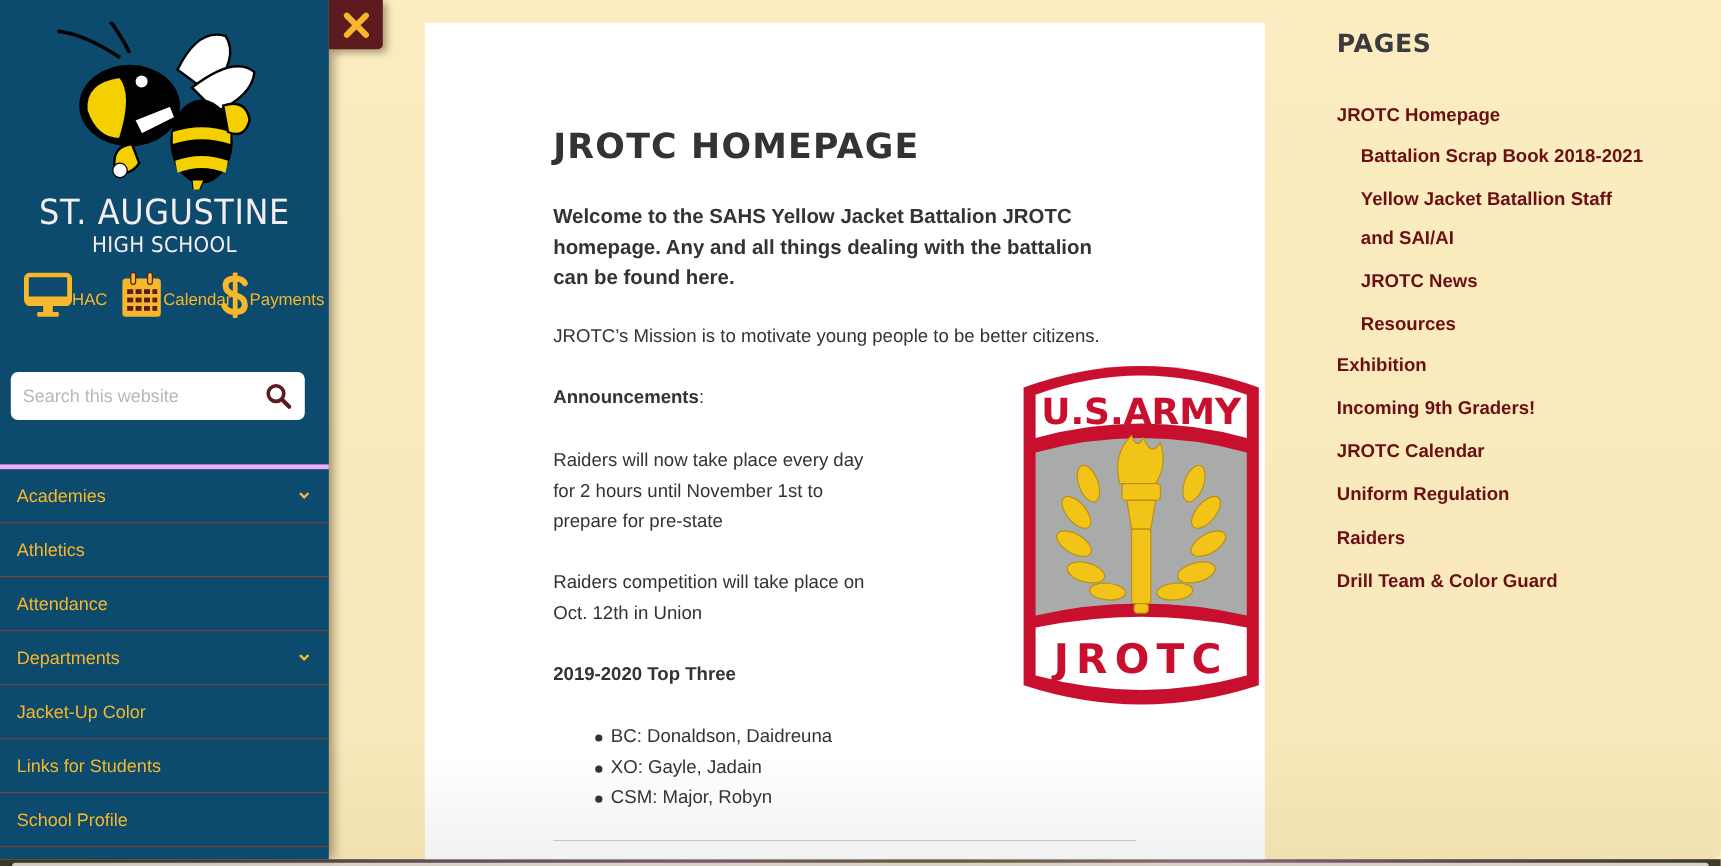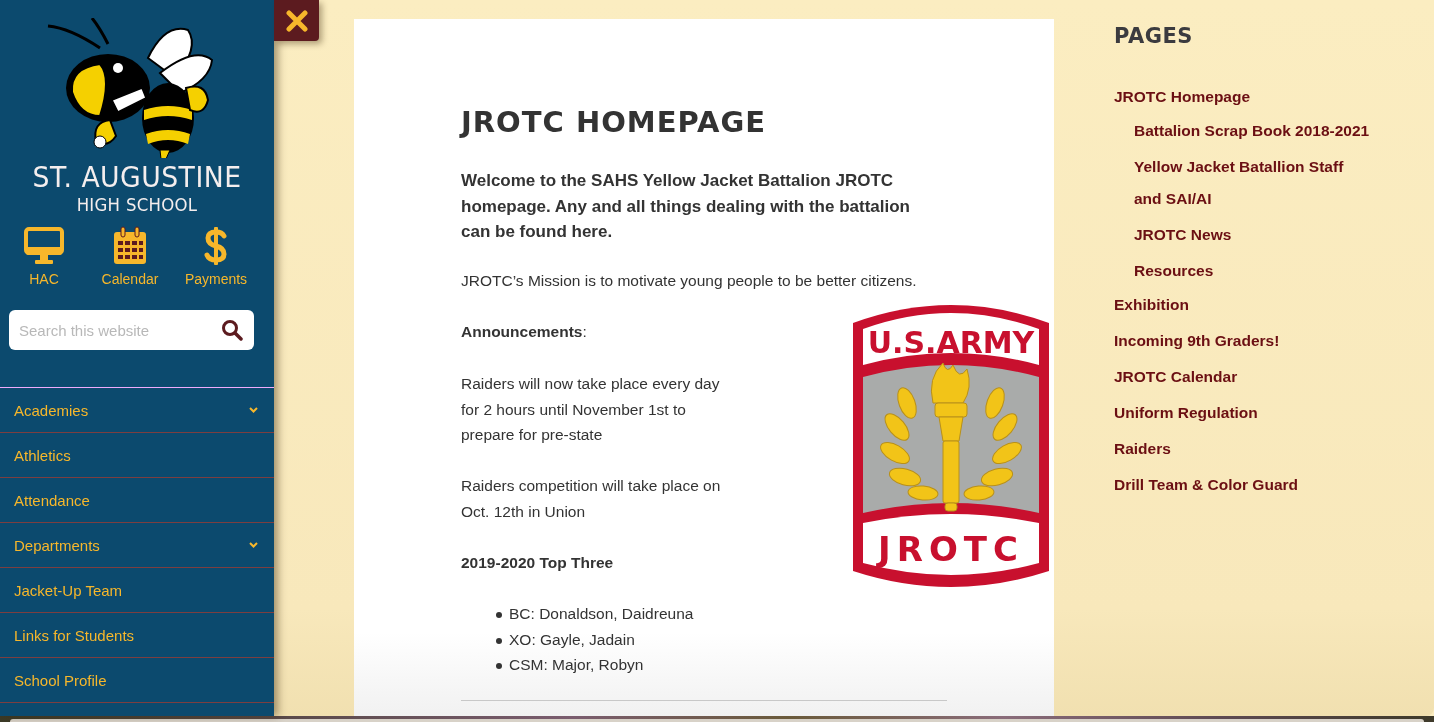--- a/index.html
+++ b/index.html
@@ -51,41 +51,41 @@
     .logo-text-2 {
       position: absolute; left: 0; width: 274px; top: 176px; text-align: center;
       color: #f4eeee; font-size: 18px; letter-spacing: 0.3px;
       font-family: "DejaVu Sans", sans-serif;
       transform: scaleX(0.92);
     }
     .quick-links {
       position: absolute; top: 226px; left: 0; width: 274px; display: flex;
     }
     .quick-link {
-      position: absolute; display: flex; flex-direction: column; align-items: center;
+      position: absolute; display: flex; flex-direction: row; align-items: center;
       color: #f7b72b; font-size: 14px; cursor: pointer;
     }
     .quick-link .ql-icon { height: 40px; display: flex; align-items: center; justify-content: center; }
     .quick-link .ql-label { margin-top: 5px; }
 
     .search-box {
       position: absolute; left: 9px; top: 310px; width: 245px; height: 40px;
       background: #ffffff; border-radius: 6px;
       display: flex; align-items: center; padding: 16px 10px;
     }
     .search-box input {
       border: none; outline: none; flex: 1; font-size: 15px;
       font-family: "Liberation Sans", sans-serif; color: #333; background: transparent;
     }
     .search-box input::placeholder { color: #b8b8b8; }
     .search-btn { width: 24px; height: 24px; display: flex; align-items: center; justify-content: center; cursor: pointer; }
 
     .nav {
       position: absolute; left: 0; top: 387px; width: 274px;
-      border-top: 1px solid #f0abfc;
+      border-top: 4px solid #f0abfc;
     }
     .nav-item {
       height: 45px; border-bottom: 1px solid #7d3e40;
       display: flex; align-items: center; justify-content: space-between;
       padding: 0 16px 0 14px; color: #f7b72b; font-size: 15px; cursor: pointer;
     }
     .nav-item .chev { width: 10px; height: 10px; display: flex; align-items: center; justify-content: center; }
 
     
     .card {
@@ -244,21 +244,21 @@
     </div>
     <div class="nav-item">
       <span>Departments</span>
       <span class="chev">
         <svg width="9" height="6" viewBox="0 0 9 6">
             <path d="M1 1 L4.5 4.5 L8 1" stroke="#f7b72b" stroke-width="2" fill="none"></path>
           </svg>
       </span>
     </div>
     <div class="nav-item">
-      <span>Jacket-Up Team</span>
+      <span>Jacket-Up Color</span>
     </div>
     <div class="nav-item">
       <span>Links for Students</span>
     </div>
     <div class="nav-item">
       <span>School Profile</span>
     </div>
   </nav>
 </aside>
 

